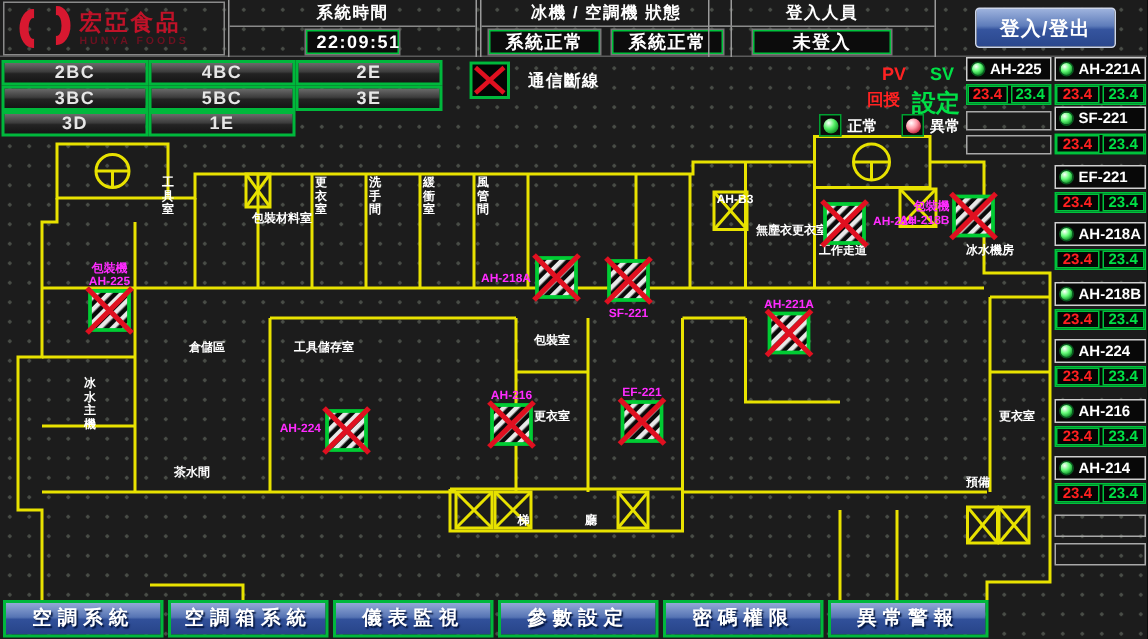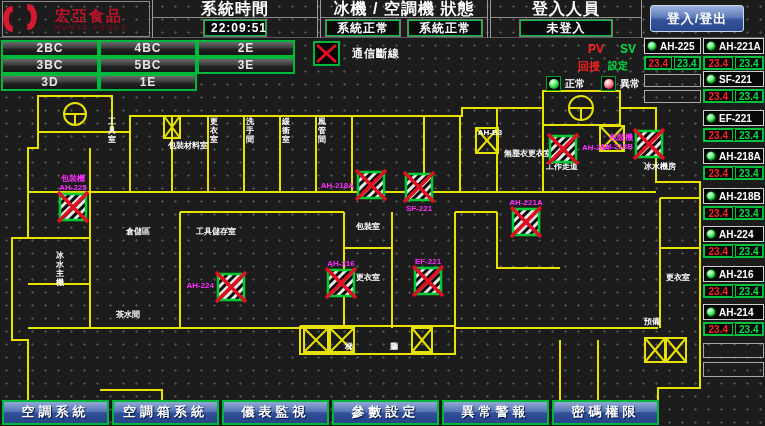--- a/index.html
+++ b/index.html
@@ -3,27 +3,27 @@
 <meta charset="utf-8">
 <style>
   html,body{margin:0;padding:0;background:#000;}
   *{box-sizing:border-box;font-family:"Liberation Sans","DejaVu Sans",sans-serif;}
   .stage{position:relative;width:765px;height:426px;overflow:hidden;background:#1c1c1c;
     background-image:radial-gradient(circle,#4a4e48 1px,transparent 1.3px);
     background-size:13px 13px;}
   
   .hdr{position:absolute;top:0;left:0;width:765px;height:38px;border-bottom:1px solid #5a5a5a;}
   .hsec{position:absolute;top:0;height:38px;border-left:1px solid #9a9a9a;border-right:1px solid #9a9a9a;}
-  .hsec .hlabel{height:18px;line-height:18px;text-align:center;color:#fff;font-size:16px;font-weight:bold;
+  .hsec .hlabel{height:18px;line-height:18px;text-align:center;color:#fff;font-size:11px;font-weight:bold;
     border-bottom:1px solid #8a8a8a;letter-spacing:1px;}
   .hcells{display:flex;justify-content:center;gap:8px;padding-top:2px;}
   .gcell{background:#0c0c0c;border:1px solid #00c23c;outline:1px solid #777;color:#fff;
     font-size:12px;font-weight:bold;text-align:center;line-height:14px;padding:0 6px;letter-spacing:1px;}
   .logo{position:absolute;top:1px;left:2px;width:148px;height:36px;border:1px solid #8a8a8a;
-    display:flex;align-items:center;gap:18px;}
+    display:flex;align-items:center;gap:6px;padding-left:10px;}
   .logo-mark{position:relative;width:34px;height:30px;}
   .logo-mark i{position:absolute;width:18px;height:26px;border:6px solid #d81830;border-radius:50%;}
   .logo-mark i.l{left:0;top:2px;clip-path:inset(-2px 46% -2px -2px);}
   .logo-mark i.r{right:0;top:0;clip-path:inset(-2px -2px -2px 46%);}
   .logo-txt .t1{color:#c01228;font-size:15px;font-weight:bold;letter-spacing:2px;line-height:17px;}
   .logo-txt .t2{color:#6e1020;font-size:7px;font-weight:bold;letter-spacing:2px;}
   .login-btn{position:absolute;top:5px;left:650px;width:94px;height:27px;border:1px solid #cdd6ea;border-radius:3px;
     background:linear-gradient(#9db2dd 0%,#5e7cba 45%,#35549e 55%,#2a478d 100%);
     color:#fff;font-size:13px;font-weight:bold;text-align:center;line-height:25px;letter-spacing:1px;cursor:pointer;}
   
@@ -34,21 +34,21 @@
   
   .comm{position:absolute;top:41px;left:313px;display:flex;align-items:center;gap:12px;}
   .comm-box{width:27px;height:25px;border:2px solid #00b83c;background:#050505;position:relative;}
   .comm-box svg{position:absolute;inset:0;}
   .comm-lb{color:#fff;font-size:11px;font-weight:bold;letter-spacing:1px;}
   
   .pvsv{position:absolute;top:40px;left:540px;width:104px;height:54px;font-weight:bold;}
   .pv-l{position:absolute;left:48px;top:2px;color:#ff2222;font-size:12px;}
   .sv-l{position:absolute;left:80px;top:2px;color:#00e046;font-size:12px;}
   .pvn{position:absolute;left:38px;top:19px;color:#ff2222;font-size:11px;}
-  .svn{position:absolute;left:68px;top:19px;color:#00e046;font-size:10px;}
+  .svn{position:absolute;left:68px;top:19px;color:#00e046;font-size:16px;}
   .lamp-row{position:absolute;top:36px;left:6px;display:flex;gap:16px;}
   .lamp{display:flex;align-items:center;gap:4px;}
   .lampbox{width:15px;height:15px;border:1px solid #00a030;display:flex;align-items:center;justify-content:center;background:#0a0a0a;}
   .bulb{width:10px;height:10px;border-radius:50%;}
   .bulb.g{background:radial-gradient(circle at 35% 30%,#fff,#55ee66 40%,#0a8a22 80%);}
   .bulb.r{background:radial-gradient(circle at 35% 30%,#fff,#ff9aa8 40%,#c02036 80%);}
   .lamp span{color:#fff;font-size:10px;font-weight:bold;}
   
   .ucol{position:absolute;top:38px;}
   #unit-col-a{left:644px;width:57px;height:70px;}
@@ -251,21 +251,21 @@
     </div>
 
     <div class="hsec" style="left:320px;width:168px;">
       <div class="hlabel">冰機 / 空調機 狀態</div>
       <div class="hcells">
         <div class="gcell" style="width:74px;">系統正常</div>
         <div class="gcell" style="width:74px;">系統正常</div>
       </div>
     </div>
 
-    <div class="hsec" style="left:490px;width:152px;">
+    <div class="hsec" style="left:472px;width:152px;">
       <div class="hlabel">登入人員</div>
       <div class="hcells">
         <div class="gcell" style="width:92px;">未登入</div>
       </div>
     </div>
 
     <div class="login-btn">登入/登出</div>
   </div>
 
   <div class="floors" id="floor-buttons">
@@ -407,17 +407,17 @@
       </div>
       <div class="uempty" style="top: 305px; height: 15px;"></div>
       <div class="uempty" style="top: 324px; height: 15px;"></div>
     </div>
 
   <div class="nav" id="bottom-nav">
       <div class="nav-btn">空調系統</div>
       <div class="nav-btn">空調箱系統</div>
       <div class="nav-btn">儀表監視</div>
       <div class="nav-btn">參數設定</div>
+      <div class="nav-btn">密碼權限</div>
       <div class="nav-btn">異常警報</div>
-      <div class="nav-btn">密碼權限</div>
     </div>
 
 </div>
 
 </body></html>

